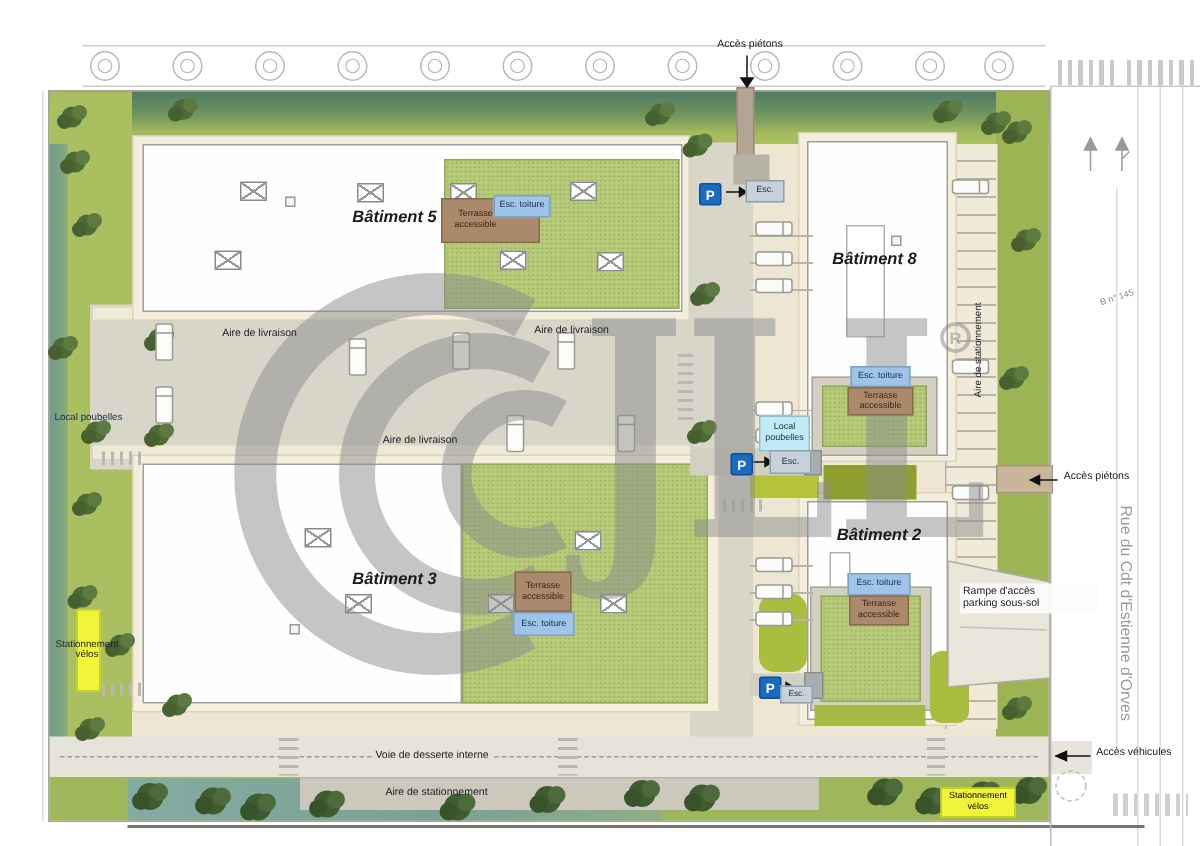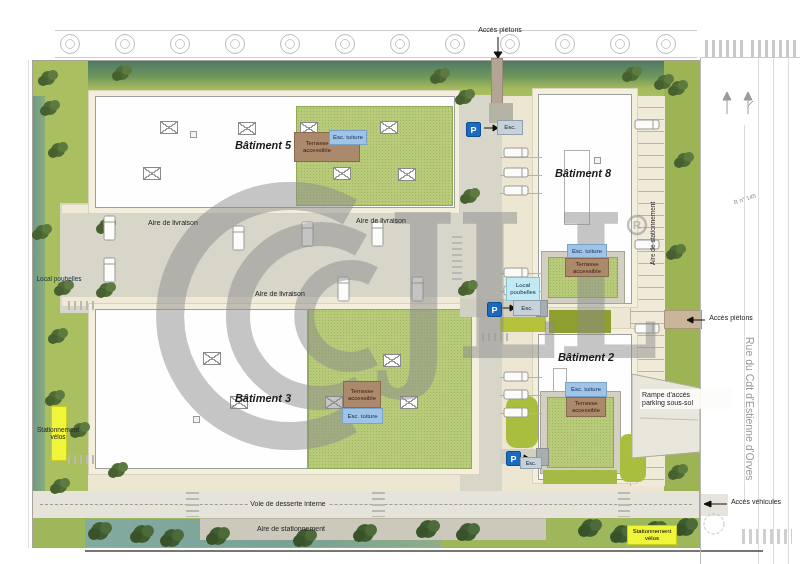--- a/index.html
+++ b/index.html
@@ -274,21 +274,21 @@
       <text transform="translate(238,176) scale(0.72,1)" font-family="'DejaVu Serif',serif" font-weight="bold" font-size="200">JLL</text>
     </g>
     <circle cx="487" cy="43" r="9" fill="none" stroke="#8c8c8c" stroke-opacity="0.55" stroke-width="2.5"></circle>
     <text x="487" y="47" font-size="11" font-weight="bold" text-anchor="middle" fill="#8c8c8c" fill-opacity="0.55">R</text>
   </svg>
 
 
   <div class="bname" style="left:228px;top:139px;width:70px;">Bâtiment 5</div>
   <div class="bname" style="left:549px;top:167px;width:68px;">Bâtiment 8</div>
   <div class="bname" style="left:552px;top:351px;width:68px;">Bâtiment 2</div>
-  <div class="bname" style="left:228px;top:380px;width:70px;margin-top:12px;">Bâtiment 3</div>
+  <div class="bname" style="left:228px;top:380px;width:70px;">Bâtiment 3</div>
 
   <div class="lbl" style="left:138px;top:219px;width:70px;">Aire de livraison</div>
   <div class="lbl" style="left:346px;top:217px;width:70px;">Aire de livraison</div>
   <div class="lbl" style="left:245px;top:290px;width:70px;">Aire de livraison</div>
 
   <div class="lbl" style="left:649px;top:188px;width:12px;height:90px;writing-mode:vertical-rl;transform:rotate(180deg);font-size:6.5px;">Aire de stationnement</div>
   <div class="lbl" style="left:252px;top:525px;width:78px;">Aire de stationnement</div>
   <div class="lbl" style="left:248px;top:500px;width:80px;background:#e5e3da;">Voie de desserte interne</div>
 
   <div class="lbl" style="left:474px;top:26px;width:52px;">Accès piétons</div>

